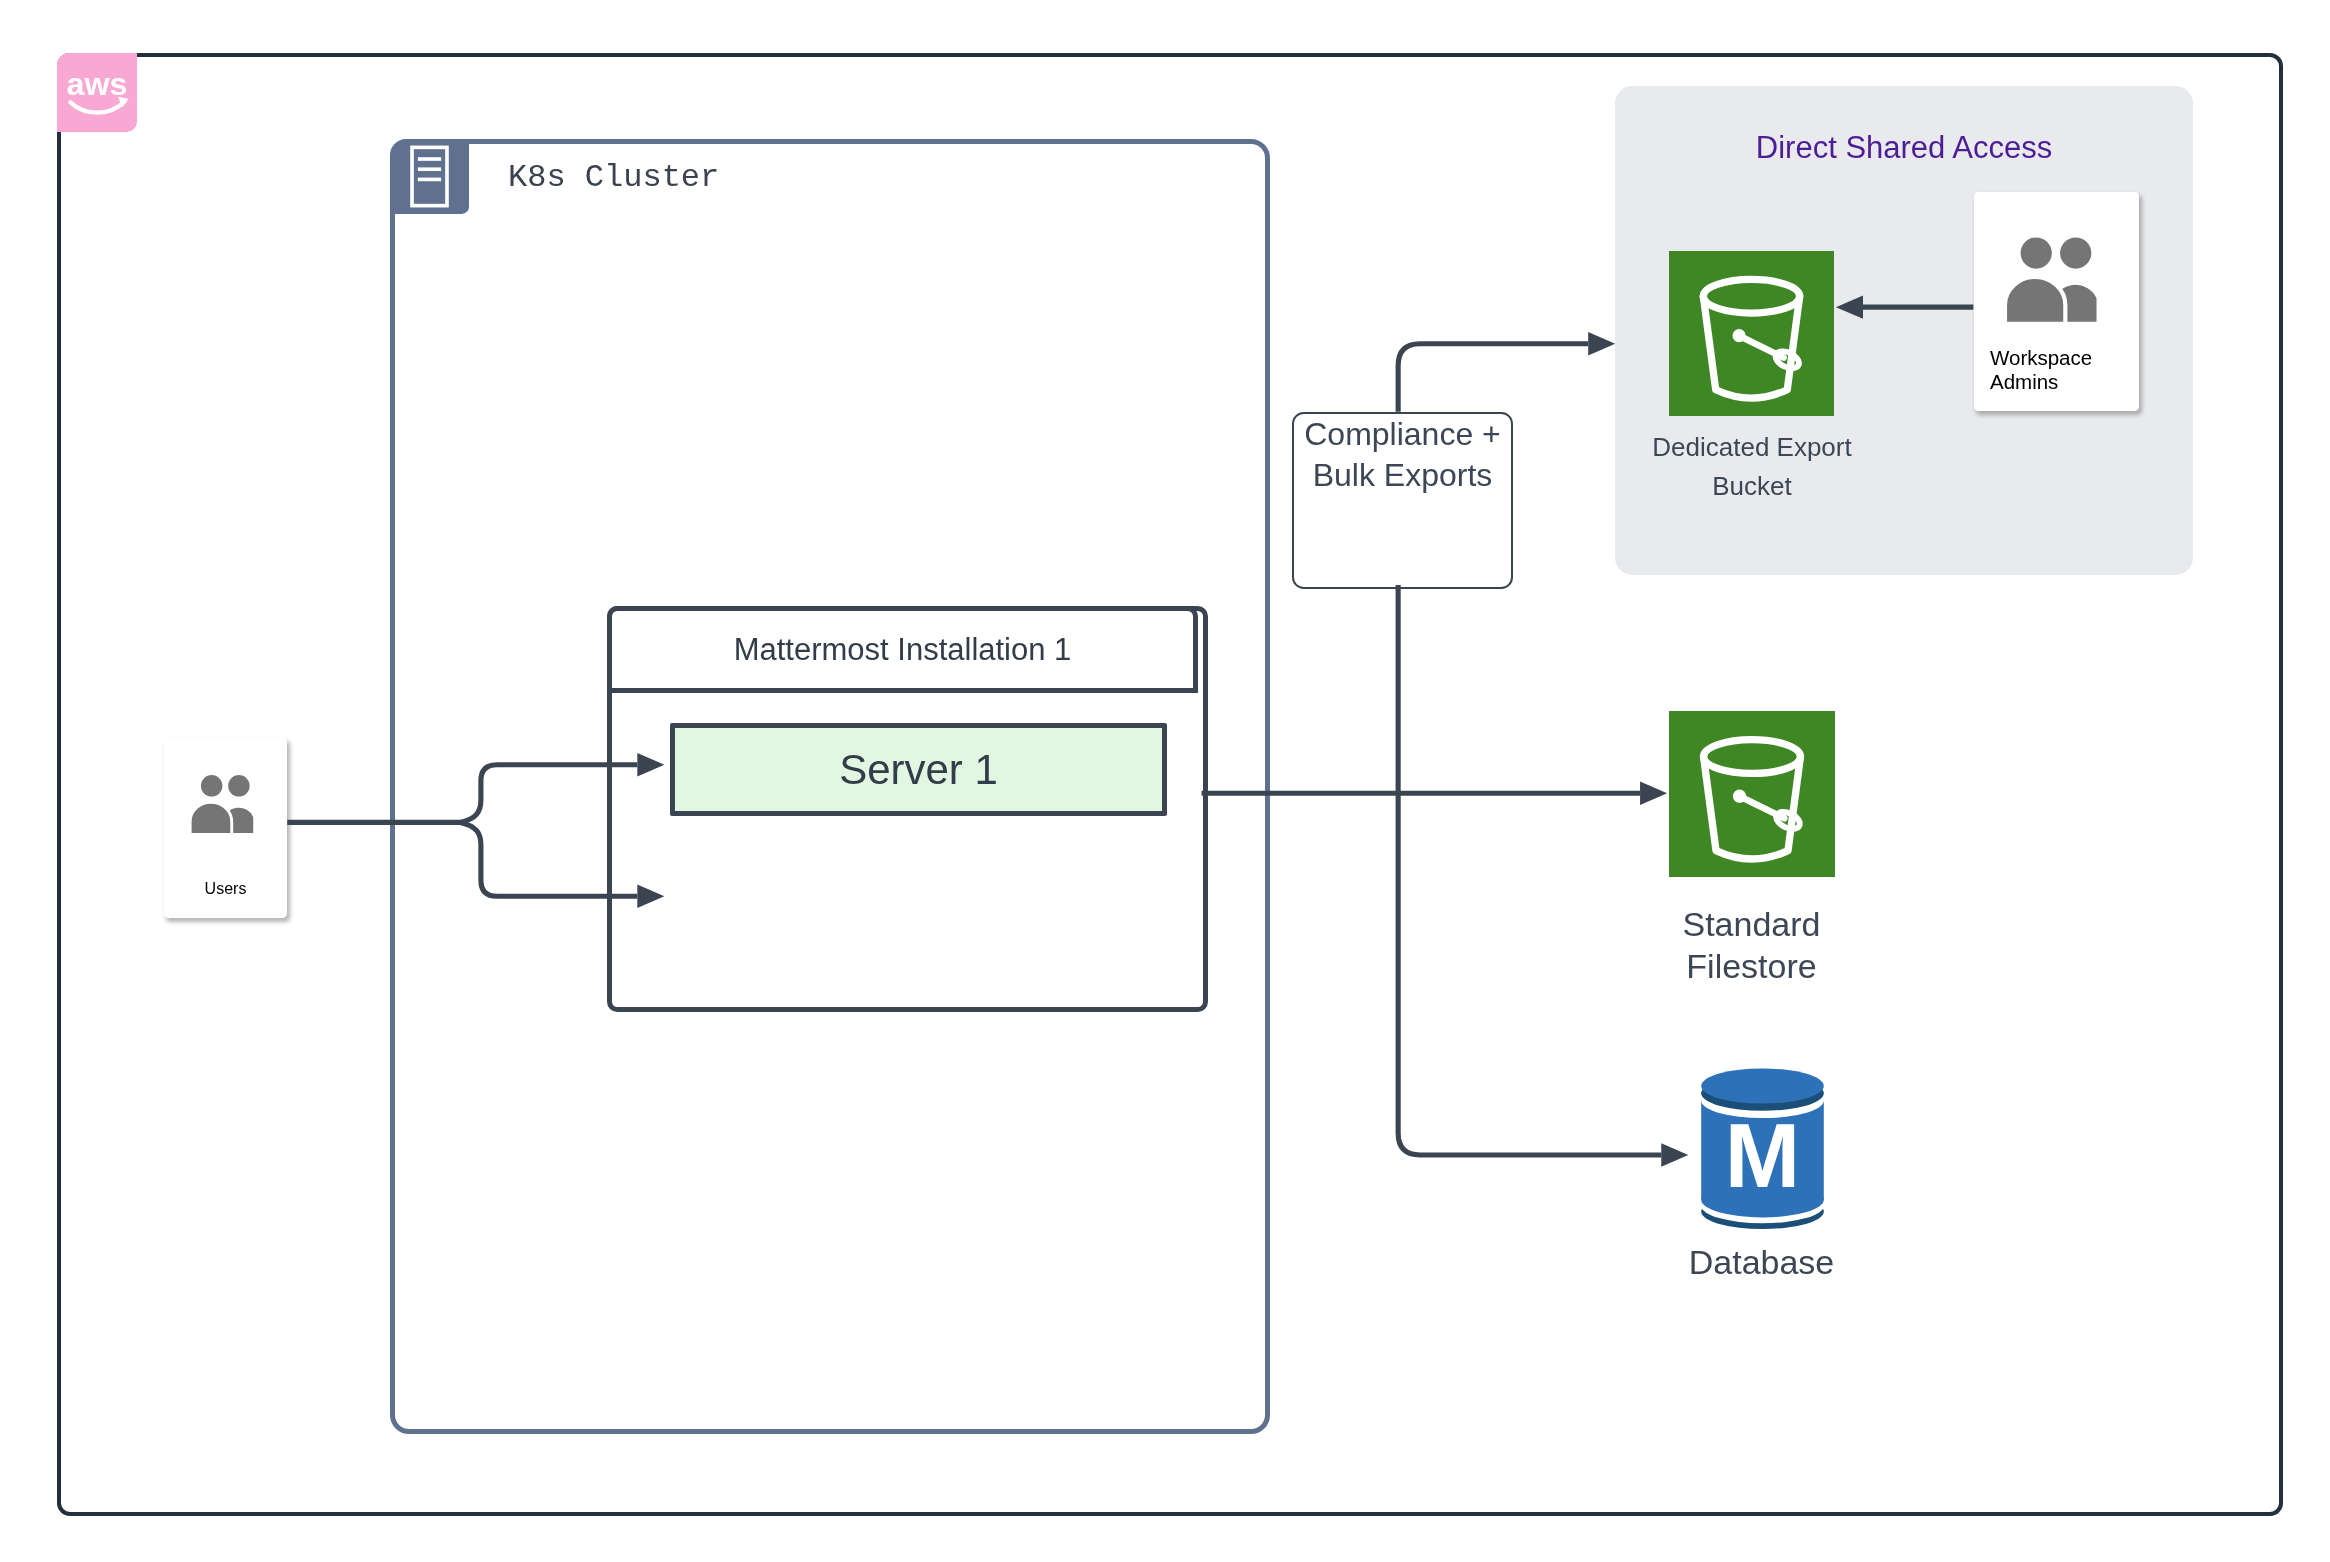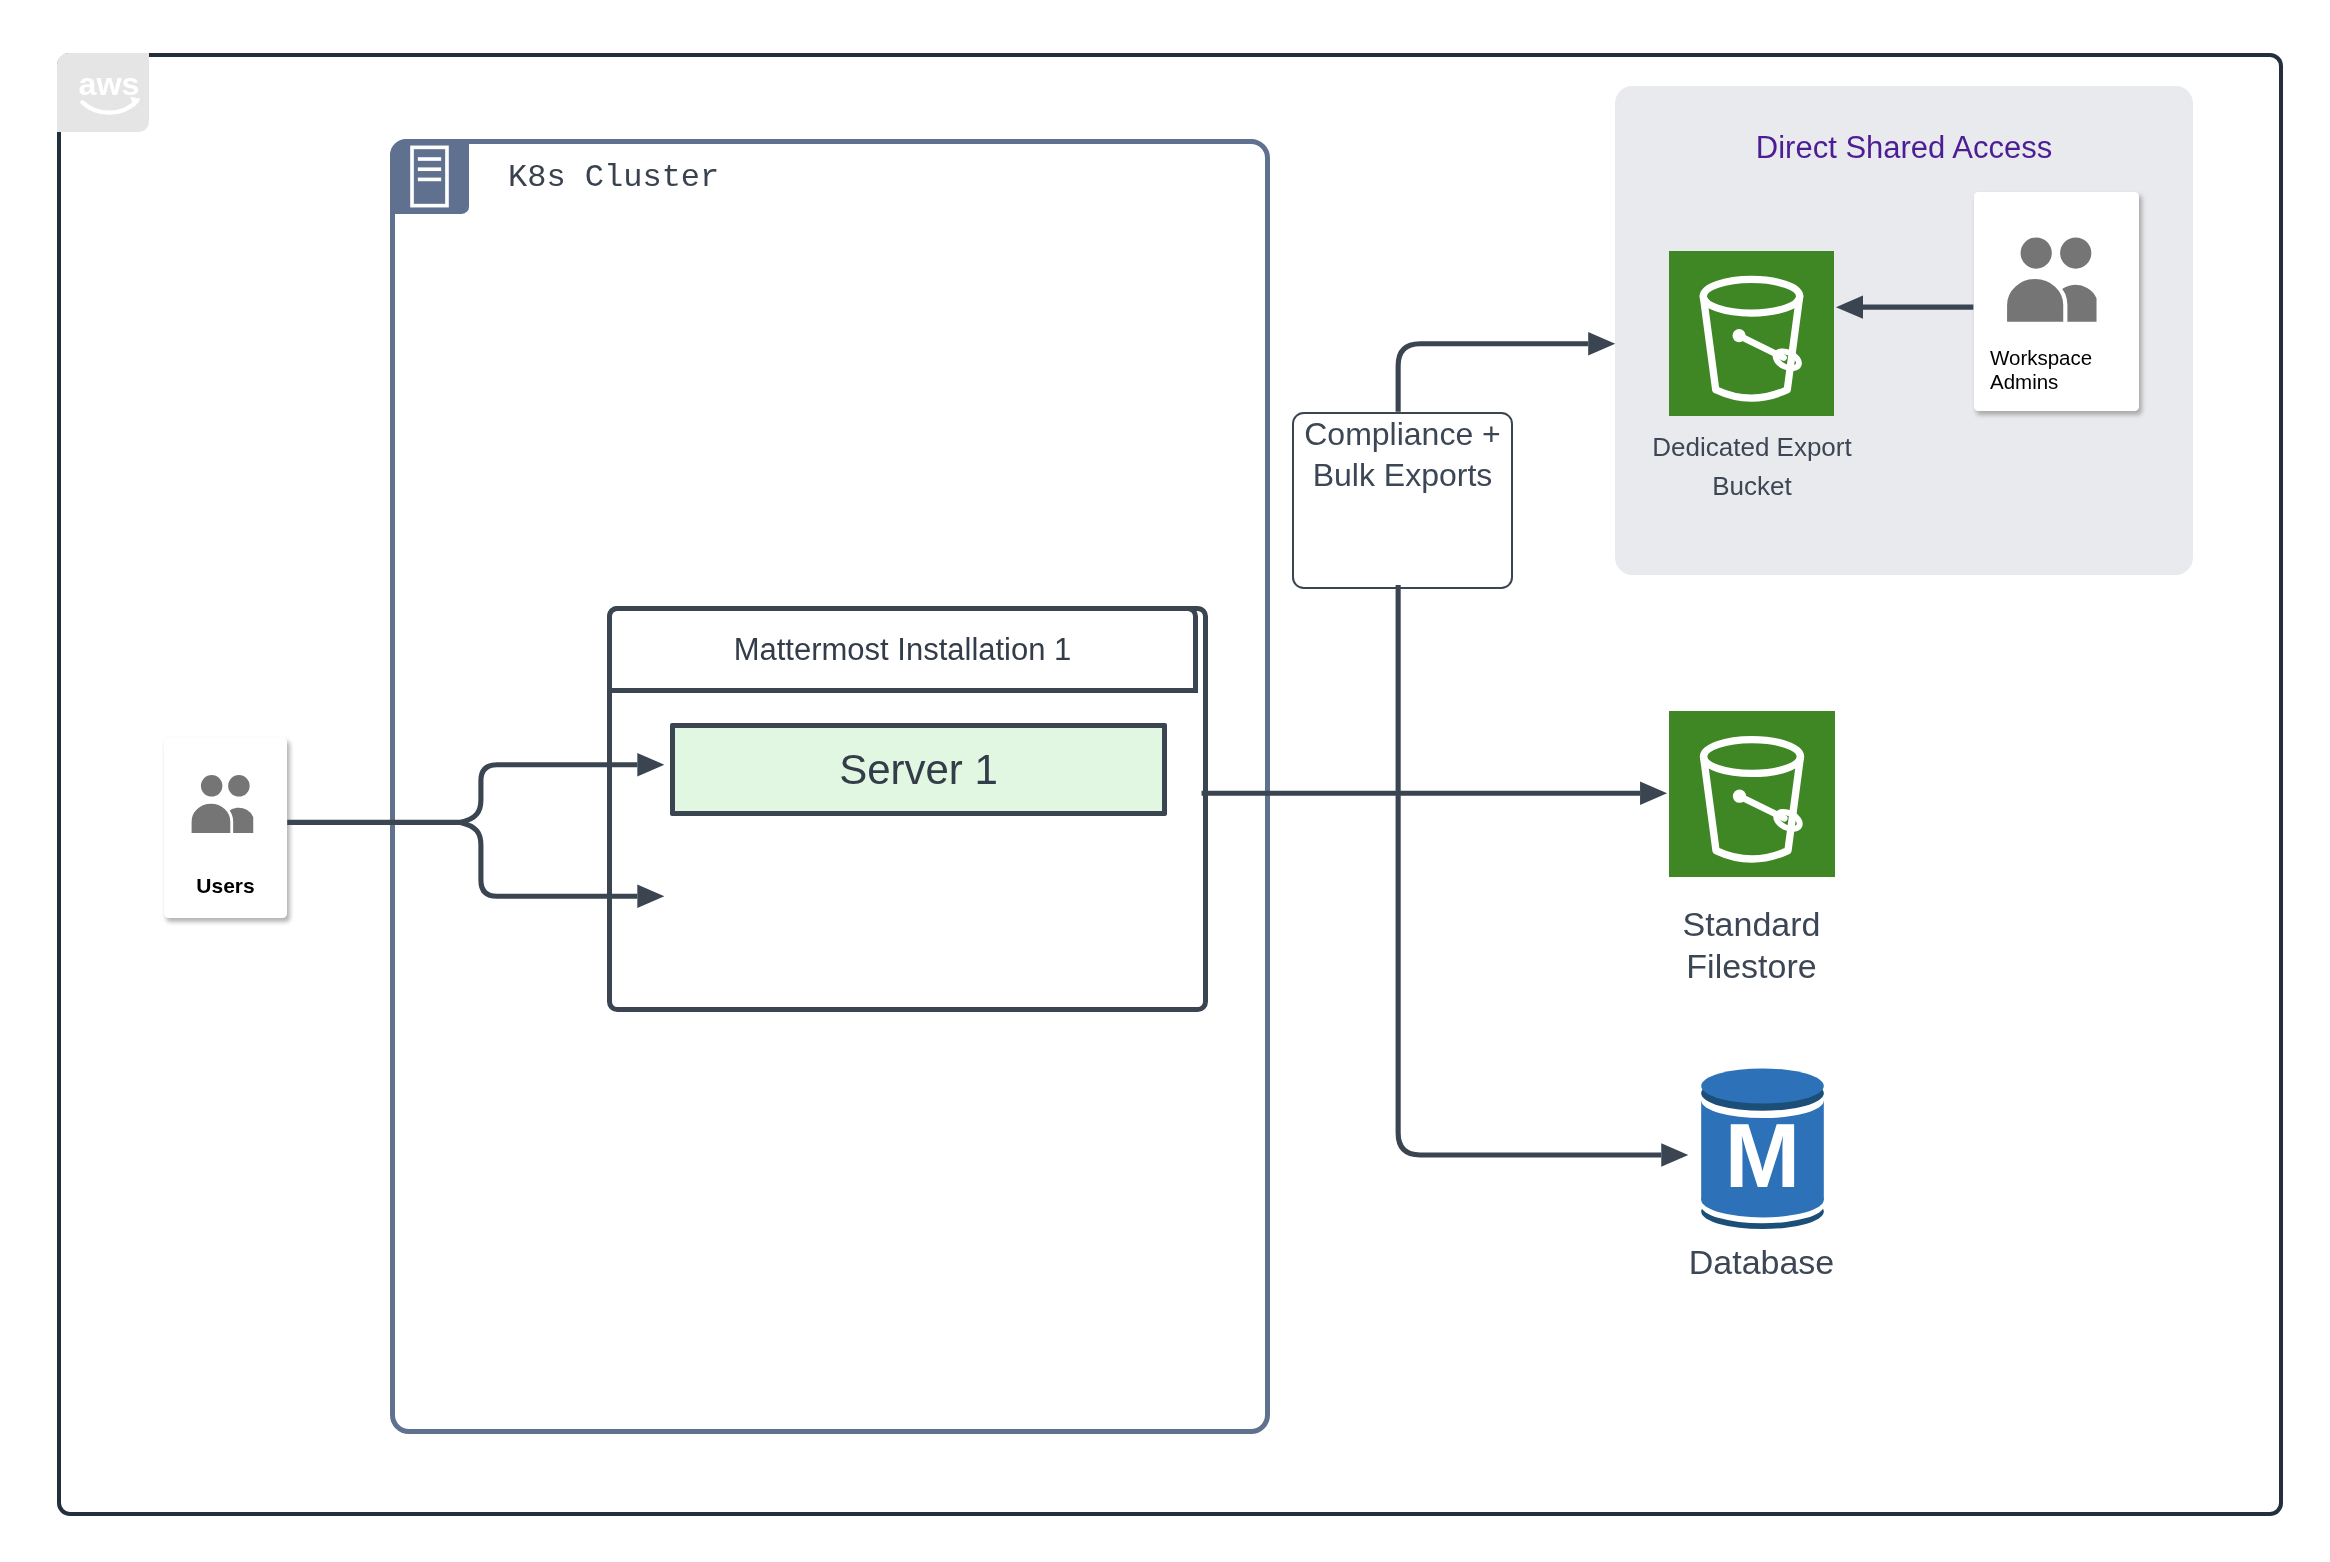--- a/index.html
+++ b/index.html
@@ -3,30 +3,30 @@
 <meta charset="utf-8">
 <style>
   html,body{margin:0;padding:0;background:#ffffff;}
   #canvas{
     position:relative;width:2330px;height:1563px;background:#ffffff;
     font-family:"Liberation Sans",sans-serif;overflow:hidden;
   }
   .abs{position:absolute;}
   
   #frame{left:57px;top:53px;width:2218px;height:1455px;border:4.4px solid #242F3E;border-radius:13px;}
-  #aws-tab{left:57px;top:53px;width:80px;height:79px;background:#e5e5e5;border-radius:11.7px 0 10.2px 0;display:flex;align-items:center;justify-content:center;padding-left:12px;}
+  #aws-tab{left:57px;top:53px;width:80px;height:79px;background:#f9a8d4;border-radius:11.7px 0 10.2px 0;display:flex;align-items:center;justify-content:center;}
   
   #k8s-box{left:390px;top:139px;width:870px;height:1285px;border:5.1px solid #5F718E;border-radius:19px;}
   #k8s-tab{left:390px;top:139px;width:79px;height:75px;background:#5F718E;border-radius:16px 0 7.3px 0;display:flex;align-items:center;justify-content:center;}
   #k8s-label{left:508px;top:159px;font-size:32px;color:#39424E;font-family:Liberation Mono, monospace;}
   
   .card{background:#ffffff;box-shadow:2.9px 3.7px 4.4px rgba(120,120,120,.55);border-radius:4.4px;display:flex;flex-direction:column;align-items:center;}
   #users-card{left:164px;top:738px;width:123px;height:180px;}
   #users-card svg{margin-top:29px;}
-  #users-card .card-label{font-size:21px;color:#000;margin-top:auto;margin-bottom:20.5px;font-weight:bold;}
+  #users-card .card-label{font-size:16px;color:#000;margin-top:auto;margin-bottom:20.5px;}
   
   #mm-box{left:607px;top:606px;width:591px;height:396px;background:#fff;border:5.8px solid #3A4551;border-radius:10.2px;}
   #mm-title{left:607px;top:606px;width:591px;height:87px;box-sizing:border-box;border:5.8px solid #3A4551;border-radius:10.2px 10.2px 0 0;display:flex;align-items:center;justify-content:center;font-size:31px;color:#333C49;background:#fff;}
   .server{left:670px;width:487px;height:83px;background:#E2F7E2;border:5.1px solid #3A4551;border-radius:2px;display:flex;align-items:center;justify-content:center;font-size:42px;color:#333C49;}
   #server-1{top:723px;}
   #server-2{top:854px;}
   
   #compliance-box{left:1292px;top:412px;width:217px;height:173px;background:#fff;border:2.2px solid #3A4551;border-radius:11.7px;display:flex;flex-direction:column;align-items:center;justify-content:flex-start;font-size:32px;line-height:41px;color:#3C4654;text-align:center;}
   
   #dsa-panel{left:1615px;top:86px;width:578px;height:489px;background:#E9EAED;border-radius:17.5px;}

